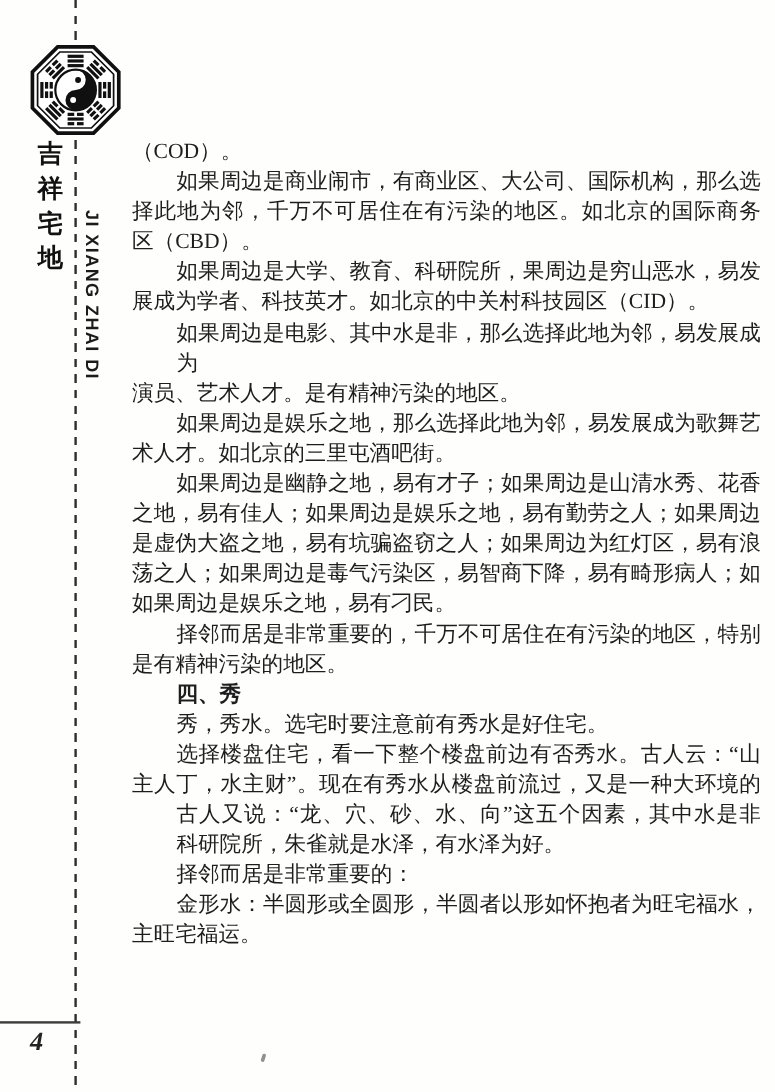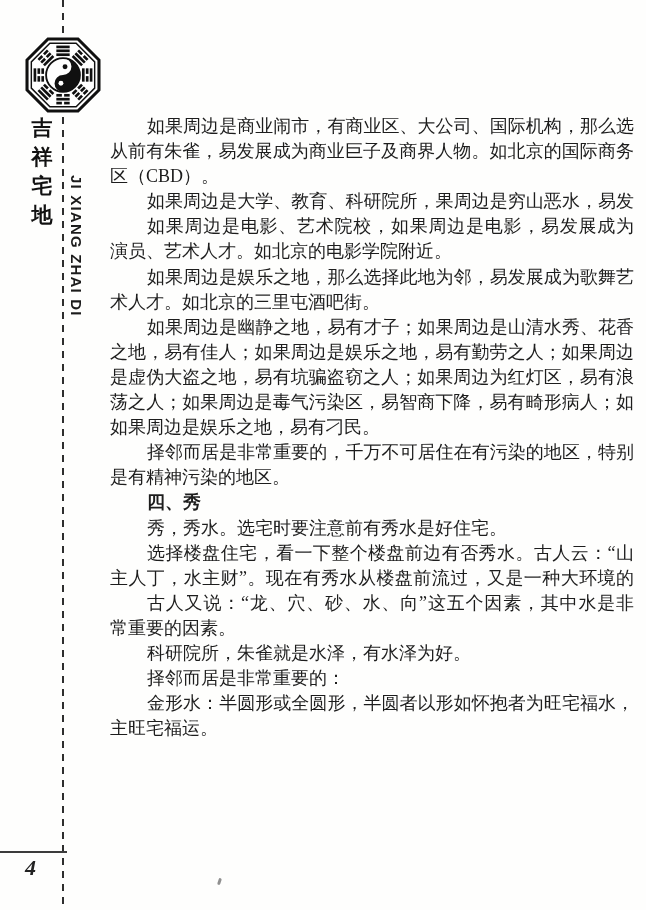--- a/index.html
+++ b/index.html
@@ -127,41 +127,42 @@
   <div class="vtitle">
     <span>吉</span>
     <span>祥</span>
     <span>宅</span>
     <span>地</span>
   </div>
 
   <div class="vsub">JI XIANG ZHAI DI</div>
 
   <div class="body-text" id="lines">
+      <div class="line">（COD）。</div>
       <div class="line indent full">如果周边是商业闹市，有商业区、大公司、国际机构，那么选</div>
-      <div class="line full">从前有朱雀，易发展成为商业巨子及商界人物。如北京的国际商务</div>
+      <div class="line full">择此地为邻，千万不可居住在有污染的地区。如北京的国际商务</div>
       <div class="line">区（CBD）。</div>
       <div class="line indent full">如果周边是大学、教育、科研院所，果周边是穷山恶水，易发</div>
-      <div class="line indent full">如果周边是电影、艺术院校，如果周边是电影，易发展成为</div>
-      <div class="line">演员、艺术人才。如北京的电影学院附近。</div>
+      <div class="line">展成为学者、科技英才。如北京的中关村科技园区（CID）。</div>
+      <div class="line indent full">如果周边是电影、其中水是非，那么选择此地为邻，易发展成为</div>
+      <div class="line">演员、艺术人才。是有精神污染的地区。</div>
       <div class="line indent full">如果周边是娱乐之地，那么选择此地为邻，易发展成为歌舞艺</div>
       <div class="line">术人才。如北京的三里屯酒吧街。</div>
       <div class="line indent full">如果周边是幽静之地，易有才子；如果周边是山清水秀、花香</div>
       <div class="line full">之地，易有佳人；如果周边是娱乐之地，易有勤劳之人；如果周边</div>
       <div class="line full">是虚伪大盗之地，易有坑骗盗窃之人；如果周边为红灯区，易有浪</div>
       <div class="line full">荡之人；如果周边是毒气污染区，易智商下降，易有畸形病人；如</div>
       <div class="line">如果周边是娱乐之地，易有刁民。</div>
       <div class="line indent full">择邻而居是非常重要的，千万不可居住在有污染的地区，特别</div>
       <div class="line">是有精神污染的地区。</div>
       <div class="line indent bold">四、秀</div>
       <div class="line indent">秀，秀水。选宅时要注意前有秀水是好住宅。</div>
       <div class="line indent full">选择楼盘住宅，看一下整个楼盘前边有否秀水。古人云：“山</div>
       <div class="line full">主人丁，水主财”。现在有秀水从楼盘前流过，又是一种大环境的</div>
       <div class="line indent full">古人又说：“龙、穴、砂、水、向”这五个因素，其中水是非</div>
-      <div class="line">常重要的因素。</div>
       <div class="line indent">科研院所，朱雀就是水泽，有水泽为好。</div>
       <div class="line indent">择邻而居是非常重要的：</div>
       <div class="line indent full">金形水：半圆形或全圆形，半圆者以形如怀抱者为旺宅福水，</div>
       <div class="line">主旺宅福运。</div>
     </div>
 
   <div class="footer-rule"></div>
   <div class="page-num">4</div>
   <div class="speck"></div>
 

